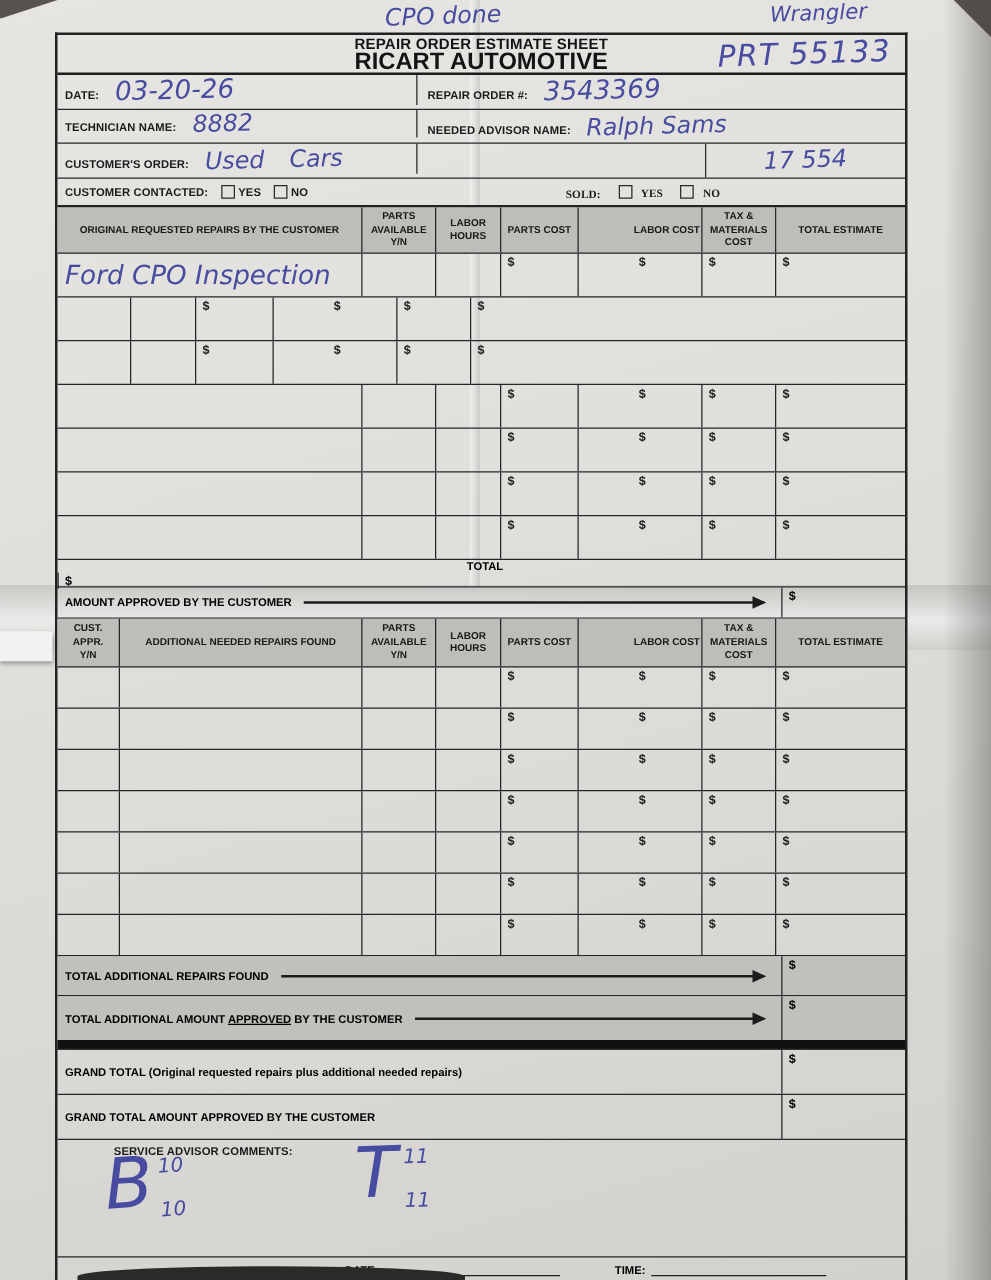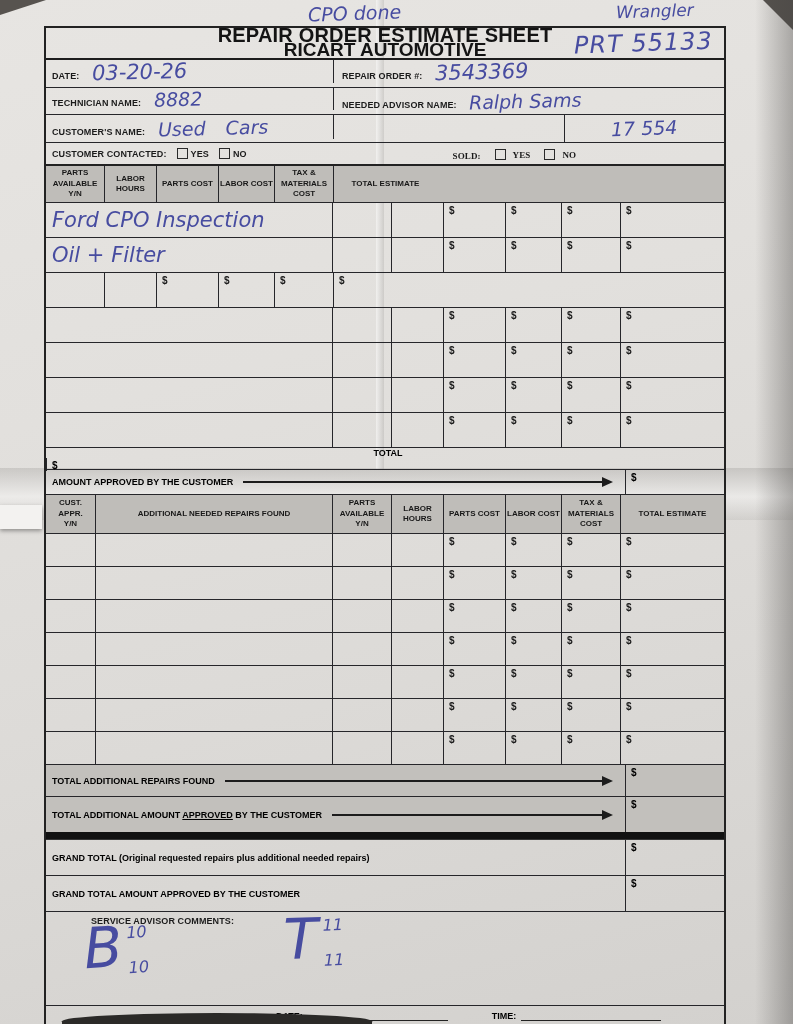--- a/index.html
+++ b/index.html
@@ -22,21 +22,21 @@
   .tear-left{position:absolute;top:505px;left:0;width:42px;height:24px;background:#f3f2f0;box-shadow:0 2px 4px rgba(0,0,0,.35);}
   .edge-bottom-dark{position:absolute;bottom:0;left:62px;width:310px;height:11px;background:#2b2a28;border-radius:100% 100% 0 0/150% 150% 0 0;}
 
   
   .form{position:absolute;left:44px;top:26px;width:682px;border:2px solid #222;border-bottom:none;box-sizing:border-box;}
   .row{display:flex;border-bottom:1.5px solid #26262a;box-sizing:border-box;}
   .cell{border-right:1.5px solid #26262a;box-sizing:border-box;position:relative;}
   .lbl{font-size:9px;font-weight:bold;color:#1b1b1b;letter-spacing:.1px;}
 
   .title-box{height:30px;border-bottom:2px solid #1d1d1d;text-align:center;position:relative;}
-  .title-l1{font-size:20px;font-weight:bold;line-height:15px;letter-spacing:.2px;color:#141414;}
+  .title-l1{font-size:12px;font-weight:bold;line-height:15px;letter-spacing:.2px;color:#141414;}
   .title-l2{font-size:19px;font-weight:bold;line-height:13px;color:#141414;}
 
   
   .info-row{align-items:flex-start;}
   .ir1{height:28px;} .ir2{height:27px;} .ir3{height:28px;} .ir4{height:23px;align-items:center;border-bottom:2px solid #222;}
   .i-left{width:288px;padding:4px 0 0 6px;overflow:visible;white-space:nowrap;}
   .i-right{flex:1;padding:4px 0 0 8px;border-right:none;overflow:visible;white-space:nowrap;}
   .i-mid{width:231px;height:100%;}
   .i-stock{flex:1;border-right:none;height:100%;padding:2px 0 0 46px;}
   .cb{width:11px;height:11px;border:1.5px solid #2a2a2a;display:inline-block;margin:0 3px 0 10px;background:transparent;vertical-align:middle;box-sizing:border-box;}
@@ -58,21 +58,21 @@
   .an-prt{top:1px;left:528px;font-size:24px;letter-spacing:1px;}
 
   
   .thead{background:#bfbdb9;}
   .thead .cell{display:flex;align-items:center;justify-content:center;text-align:center;
     font-size:8px;font-weight:bold;line-height:1.3;white-space:pre-line;color:#181818;padding:2px 1px;}
   .t1h{height:37px;} .t2h{height:39px;}
 
   
   .c-appr{width:50px;} .c-desc{flex:1;} .c-avail{width:59px;} .c-hours{width:52px;}
-  .c-pcost{width:62px;} .c-lcost{width:56px;} .c-tax{width:59px;} .c-total{width:103px;border-right:none;}
+  .c-pcost{width:62px;} .c-lcost{width:56px;margin-left:43px;} .c-tax{width:59px;} .c-total{width:103px;border-right:none;}
 
   .brow .cell{height:100%;}
   .dollar{font-size:10px;font-weight:bold;color:#1c1c1c;padding:2px 0 0 5px;}
   .hw-desc{font-size:21px;color:var(--ink);font-style:italic;font-family:"DejaVu Sans",sans-serif;
     padding:5px 0 0 6px;white-space:nowrap;overflow:visible;z-index:3;}
 
   
   .total-row{height:22px;align-items:center;flex-direction:column;}
   .approved-row{height:25px;align-items:center;}
   .tr-label{padding-left:6px;font-size:9px;font-weight:bold;white-space:nowrap;}
@@ -142,21 +142,21 @@
       <span class="hw v v-tech">8882</span>
     </div>
     <div class="cell i-right">
       <span class="lbl">NEEDED ADVISOR NAME:</span>
       <span class="hw v v-adv">Ralph Sams</span>
     </div>
   </div>
 
   <div class="row info-row ir3">
     <div class="cell i-left">
-      <span class="lbl">CUSTOMER'S NAME:</span>
+      <span class="lbl">CUSTOMER'S ORDER:</span>
       <span class="hw v v-cust">Used Cars</span>
     </div>
     <div class="cell i-mid"></div>
     <div class="cell i-stock">
       <span class="hw v-stock">17 554</span>
     </div>
   </div>
 
   <div class="row info-row ir4">
     <span class="lbl" style="padding-left:6px;">CUSTOMER CONTACTED:</span>
@@ -167,20 +167,21 @@
     <span class="sold-group">
       <span class="lbl">SOLD:</span>
       <span class="cb"></span>
       <span class="cb-label lbl">YES</span>
       <span class="cb"></span>
       <span class="cb-label lbl">NO</span>
     </span>
   </div>
 
   <div class="row thead t1h">
+    <div class="cell c-desc">ORIGINAL REQUESTED REPAIRS BY THE CUSTOMER</div>
     <div class="cell c-avail">PARTS
 AVAILABLE
 Y/N</div>
     <div class="cell c-hours">LABOR
 HOURS</div>
     <div class="cell c-pcost">PARTS COST</div>
     <div class="cell c-lcost">LABOR COST</div>
     <div class="cell c-tax">TAX &amp;
 MATERIALS
 COST</div>
@@ -190,21 +191,20 @@
       <div class="row brow" style="height: 35px;">
         <div class="cell c-desc hw-desc">Ford CPO Inspection</div>
         <div class="cell c-avail"></div>
         <div class="cell c-hours"></div>
         <div class="cell c-pcost dollar">$</div>
         <div class="cell c-lcost dollar">$</div>
         <div class="cell c-tax dollar">$</div>
         <div class="cell c-total dollar">$</div>
       </div>
       <div class="row brow" style="height: 35px;">
-        <div class="cell c-desc hw-desc">Oil + Filter</div>
         <div class="cell c-avail"></div>
         <div class="cell c-hours"></div>
         <div class="cell c-pcost dollar">$</div>
         <div class="cell c-lcost dollar">$</div>
         <div class="cell c-tax dollar">$</div>
         <div class="cell c-total dollar">$</div>
       </div>
       <div class="row brow" style="height: 35px;">
         <div class="cell c-avail"></div>
         <div class="cell c-hours"></div>

